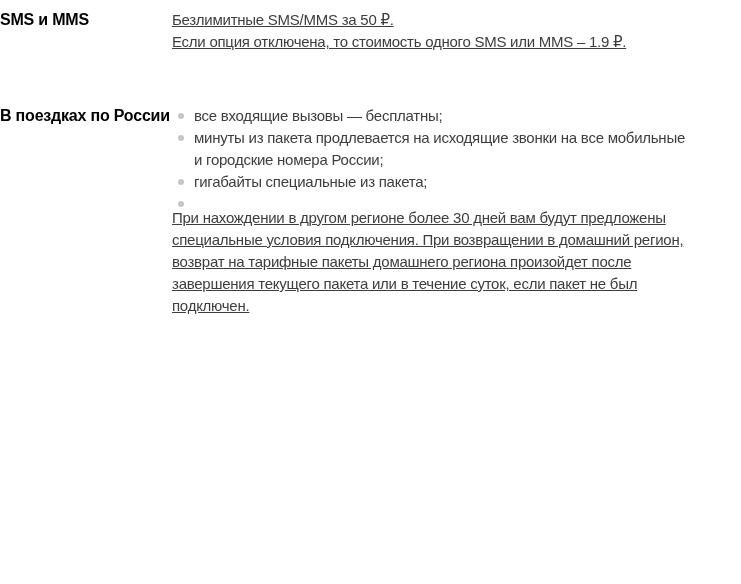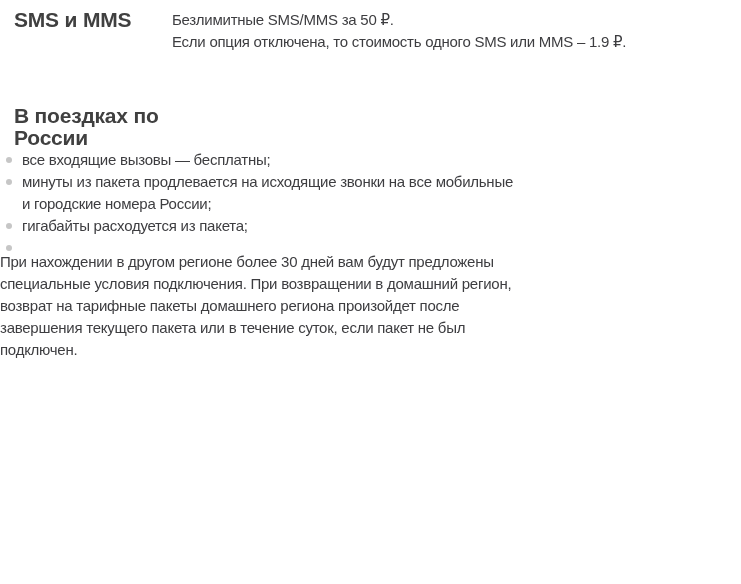--- a/index.html
+++ b/index.html
@@ -7,43 +7,43 @@
     position: relative;
     width: 741px;
     height: 584px;
     background: #ffffff;
     box-sizing: border-box;
     padding-top: 9px;
     overflow: hidden;
     font-family: "Liberation Sans", "DejaVu Sans", sans-serif;
   }
   .row { display: flex; align-items: flex-start; }
-  .row-travel { margin-top: 52px; flex-direction: column; }
+  .row-travel { margin-top: 52px; }
   .label-col {
     width: 172px;
     flex: none;
     box-sizing: border-box;
-    padding-left: 14px;
-    font-size: 21px;
+    font-size: 16px;
     line-height: 22px;
     font-weight: bold;
-    color: #404040;
+    color: #000000;
     letter-spacing: -0.2px;
   }
   .content-col {
     width: 558px;
     flex: none;
     font-size: 15px;
     line-height: 22px;
     color: #3d3d40;
     letter-spacing: -0.25px;
   }
   .content-col p {
     margin: 0;
     white-space: pre-line;
+    text-decoration: underline;
   }
   .para-gap { margin-top: 28px; }
   .outro { margin-top: 20px; }
   ul.bullet-list {
     list-style: none;
     margin: 0;
     padding: 0;
   }
   ul.bullet-list li { display: flex; }
   .bullet-dot {
@@ -77,21 +77,21 @@
           <span class="bullet-dot"></span>
           <span class="bullet-text">все входящие вызовы — бесплатны;</span>
         </li>
         <li>
           <span class="bullet-dot"></span>
           <span class="bullet-text">минуты из пакета продлевается на исходящие звонки на все мобильные
 и городские номера России;</span>
         </li>
         <li>
           <span class="bullet-dot"></span>
-          <span class="bullet-text">гигабайты расходуется из пакета;</span>
+          <span class="bullet-text">гигабайты специальные из пакета;</span>
         </li>
         <li>
           <span class="bullet-dot"></span>
         </li>
       </ul>
       <p class="outro">При нахождении в другом регионе более 30 дней вам будут предложены
 специальные условия подключения. При возвращении в домашний регион,
 возврат на тарифные пакеты домашнего региона произойдет после
 завершения текущего пакета или в течение суток, если пакет не был
 подключен.</p>

